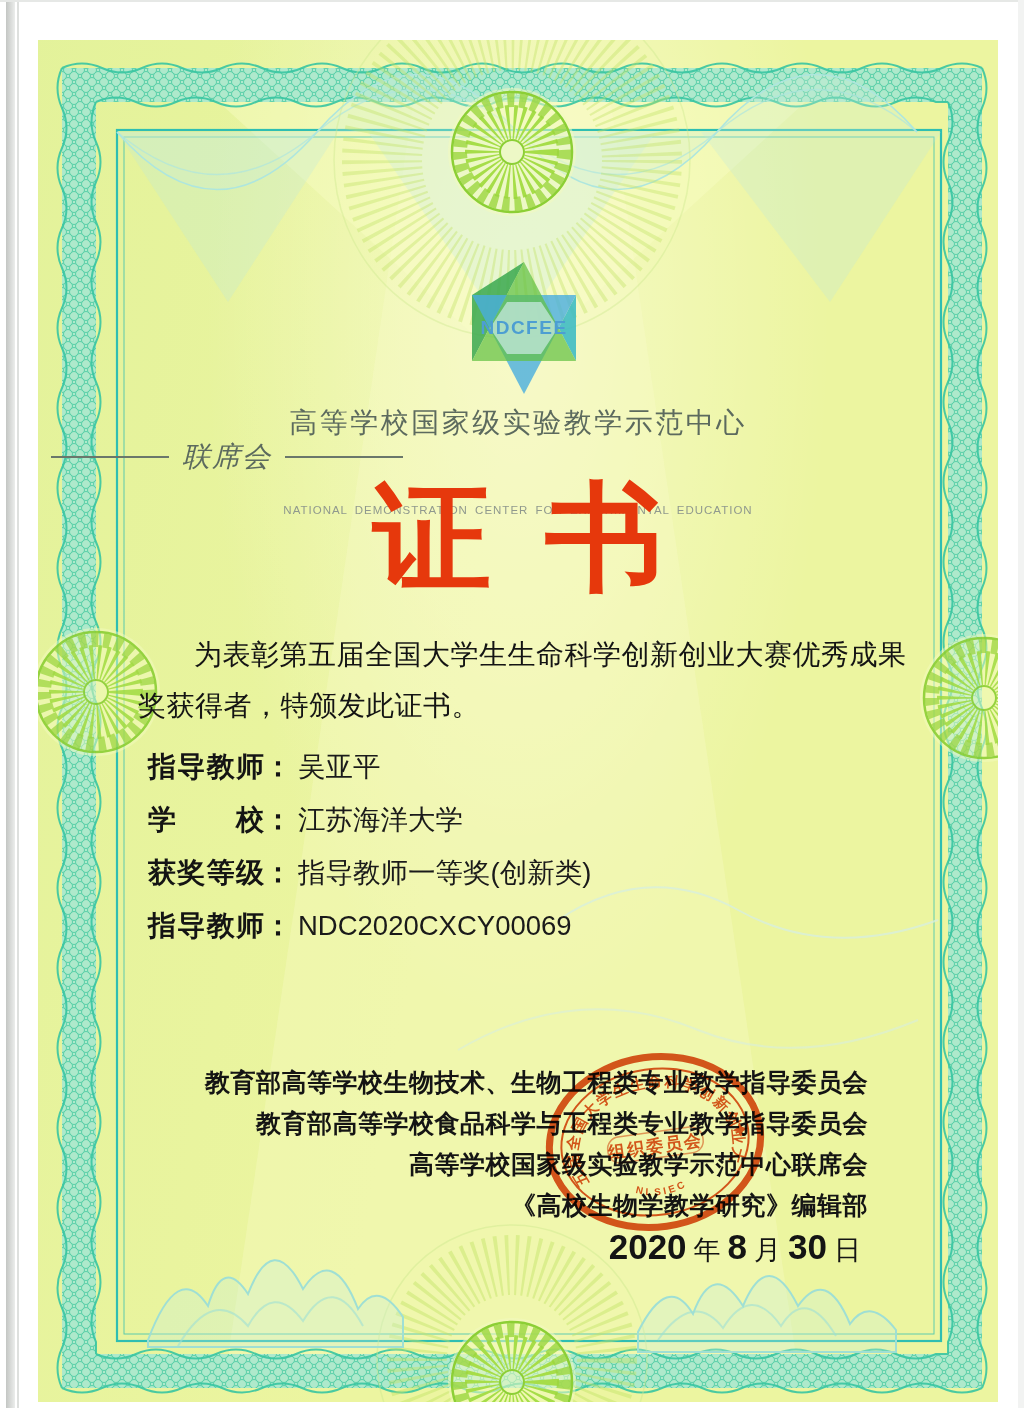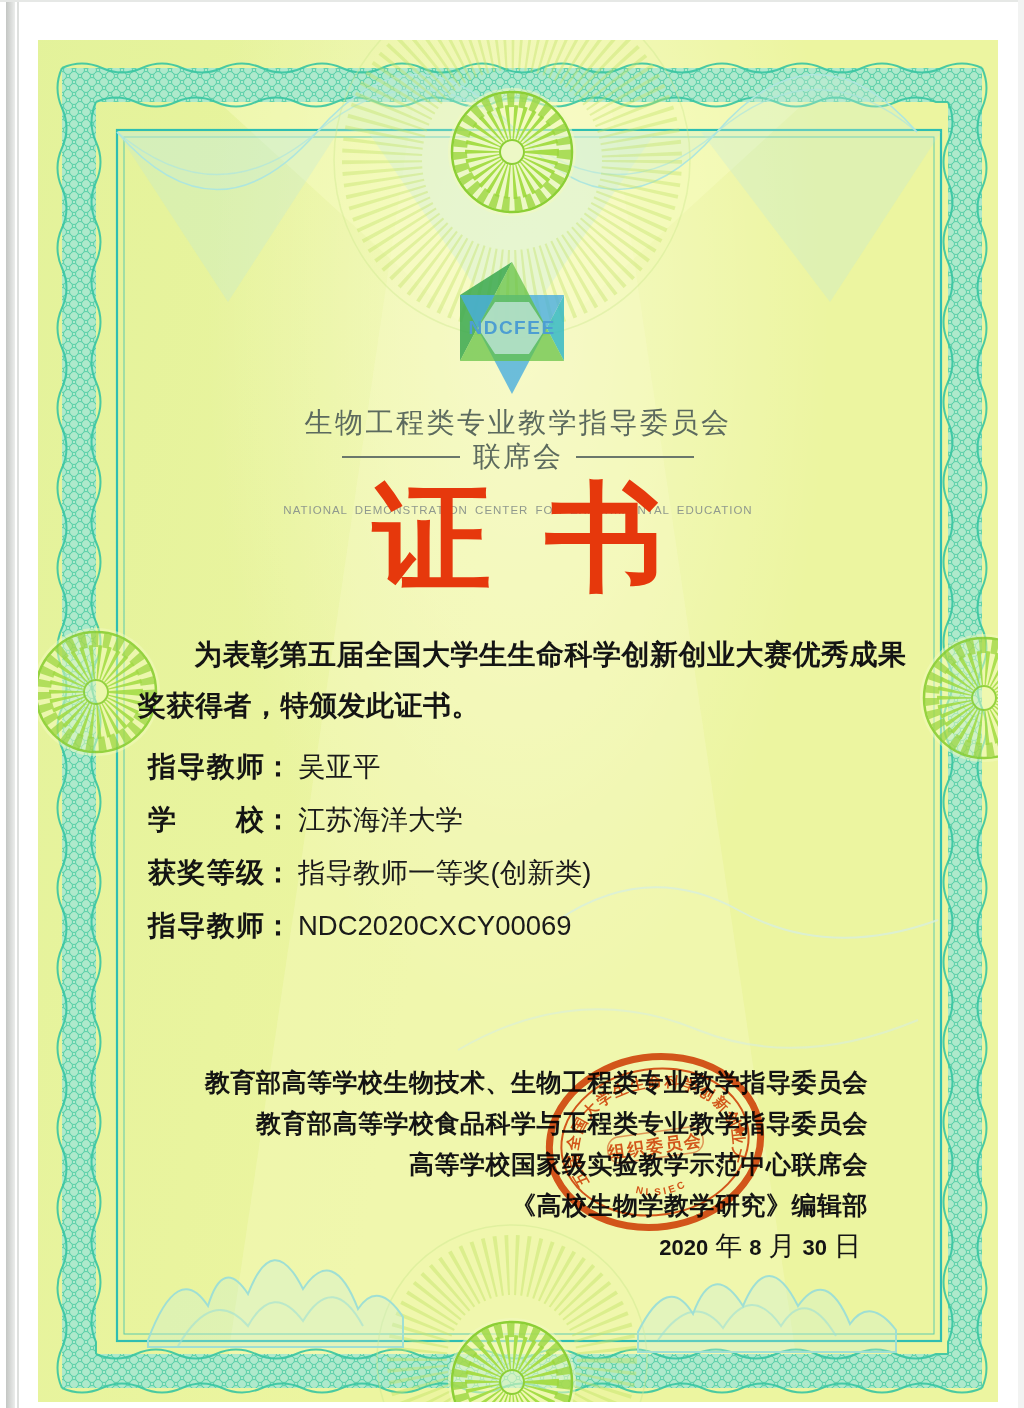--- a/index.html
+++ b/index.html
@@ -22,42 +22,42 @@
     background-image:
       radial-gradient(ellipse at 50% 20%, rgba(255,255,236,.5), rgba(255,255,236,0) 46%),
       linear-gradient(100deg, rgba(214,238,146,.4), rgba(255,255,230,0) 45%);
     overflow:hidden;
   }
   .deco{position:absolute;left:0;top:0;width:960px;height:1362px;}
 
   .content{position:absolute;inset:0;color:#141414;}
   .content > div{position:absolute;}
 
-  .logo{left:414px;top:216px;width:120px;height:144px;}
+  .logo{left:426px;top:216px;width:120px;height:144px;}
   .org-cn{top:364px;left:0;width:100%;text-align:center;font-size:28px;
     letter-spacing:2.5px;color:#5c6a5e;font-weight:500;}
-  .org-sub{top:398px;left:0;width:100%;display:flex;align-items:center;justify-content:center;
-    font-size:28px;color:#5c6a5e;font-weight:500;letter-spacing:2px;}
+  .org-sub{top:398px;left:0;width:100%;display:flex;align-items:center;justify-content:flex-start;
+    font-size:28px;color:#5c6a5e;font-weight:500;letter-spacing:2px;font-style:italic;}
   .org-sub .rule{width:118px;height:0;border-top:2px solid #6a776b;margin:0 13px;}
   .org-en{top:424px;left:0;width:100%;text-align:center;font-size:11.5px;
     letter-spacing:1px;word-spacing:3px;color:#90998e;font-weight:500;margin-top:40px;}
   .cert-title{top:438px;left:0;width:100%;display:flex;justify-content:center;gap:54px;
     font-size:118px;line-height:1;font-weight:800;color:#e6380c;}
-  .citation{top:590px;left:100px;width:778px;font-size:28px;font-weight:700;
+  .citation{top:590px;left:100px;width:778px;font-size:28px;font-weight:400;
     line-height:1.82;text-indent:2em;text-align:left;letter-spacing:.5px;}
   .fields{top:712px;left:110px;text-align:left;}
   .field-row{margin-bottom:23px;font-size:27.5px;line-height:30px;white-space:nowrap;}
   .field-label{display:inline-block;width:116px;font-size:28px;font-weight:700;
     text-align:justify;text-align-last:justify;vertical-align:bottom;}
   .field-colon{font-weight:700;font-size:28px;}
   .field-value{font-weight:400;margin-left:6px;color:#1a1a1a;}
   .signatories{top:1022px;right:130px;text-align:right;font-size:25px;font-weight:700;
     line-height:41px;letter-spacing:.5px;}
   .date-line{letter-spacing:0;}
-  .date-num{font-weight:700;font-size:22px;}
+  .date-num{font-weight:700;font-size:35px;}
   .date-unit{font-weight:500;font-size:27px;margin:0 7px;}
 
   .seal{position:absolute;left:497px;top:1002px;width:240px;height:200px;
     transform:rotate(-8deg);mix-blend-mode:multiply;opacity:.92;}
   .seal .ink{stroke:#dd4a12;}
   .seal text{fill:#dd4a12;stroke:none;font-family:"Liberation Sans","DejaVu Sans",sans-serif;}
   .seal .ring{font-size:15px;letter-spacing:2px;font-weight:600;}
   .seal .latin{font-size:10px;letter-spacing:3px;font-weight:700;}
   .seal .center{font-size:17px;letter-spacing:2px;font-weight:700;}
 
@@ -153,21 +153,21 @@
       <svg viewBox="-60 -72 120 144" width="120" height="144">
         <polygon points="-52,-33 0,-66 -34.7,0 -52,33" fill="#3aa84f" opacity=".85"></polygon>
         <polygon points="52,-33 52,33 34.7,0" fill="#35b9c4" opacity=".85"></polygon>
         <polygon points="-52,-33 52,-33 0,66" fill="#49aede" opacity=".8"></polygon>
         <polygon points="-52,33 52,33 0,-66" fill="#62c043" opacity=".72"></polygon>
         <polygon points="-34,0 -17,-26 17,-26 34,0 17,26 -17,26" fill="rgba(222,241,250,.6)"></polygon>
         <text class="logo-text" x="0" y="6" text-anchor="middle">NDCFEE</text>
       </svg>
     </div>
 
-    <div class="org-cn">生物工程类专业教学指导委员会</div>
+    <div class="org-cn">高等学校国家级实验教学示范中心</div>
     <div class="org-sub">
       <span class="rule"></span>
       <span>联席会</span>
       <span class="rule"></span>
     </div>
     <div class="org-en">NATIONAL DEMONSTRATION CENTER FOR EXPERIMENTAL EDUCATION</div>
 
     <div class="cert-title">
       <span>证</span>
       <span>书</span>

